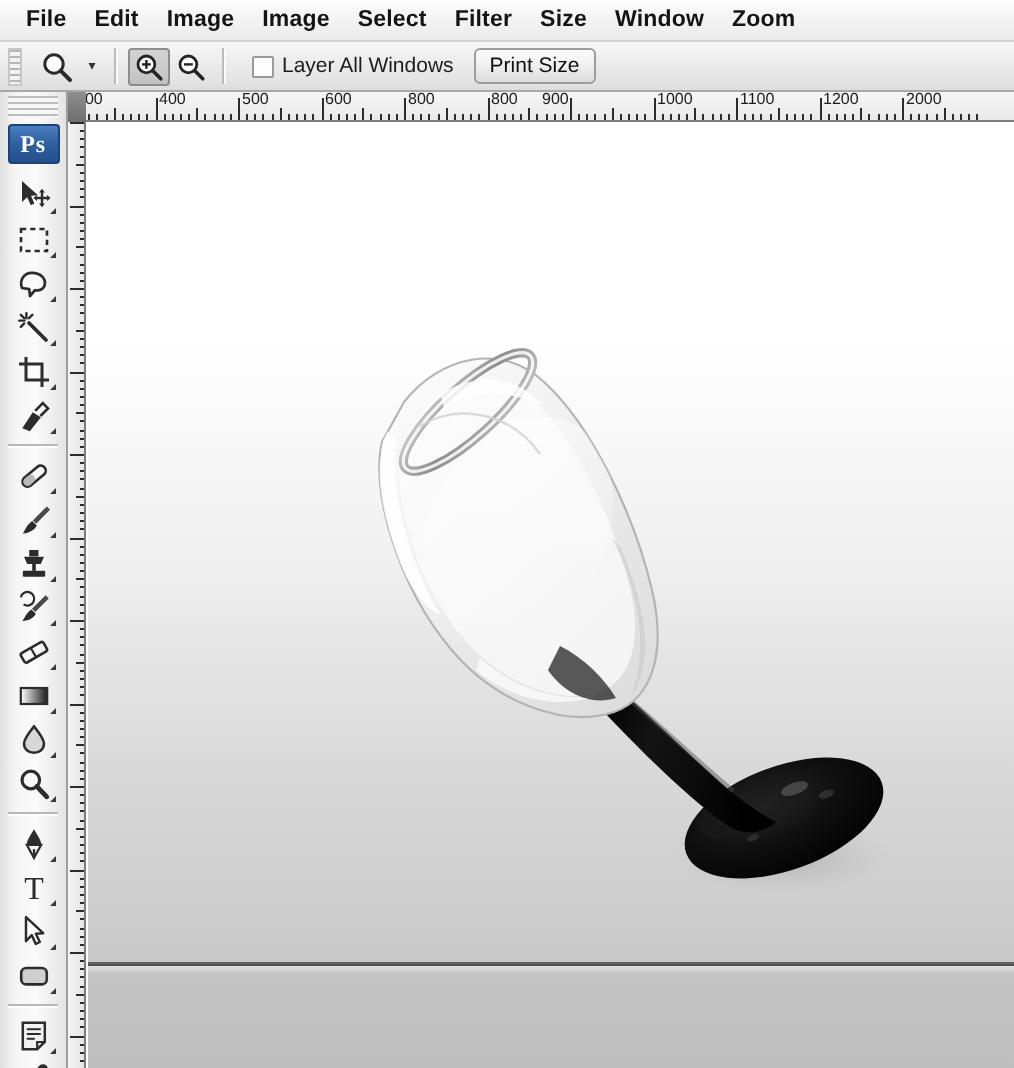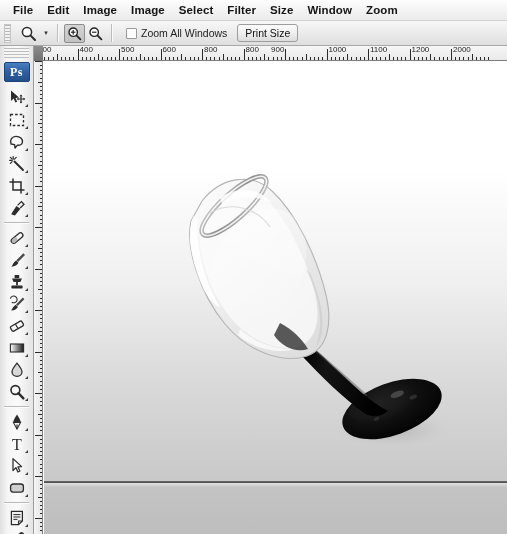--- a/index.html
+++ b/index.html
@@ -302,21 +302,21 @@
       <line x1="4" y1="6.2" x2="8.4" y2="6.2" stroke="#242424" stroke-width="1.2"></line>
       <line x1="9.4" y1="9.4" x2="13.4" y2="13.4" stroke="#242424" stroke-width="1.8" stroke-linecap="round"></line>
     </svg>
   </div>
 
   <div class="opt-sep"></div>
 
 
   <label class="opt-check">
     <span class="chkbox"></span>
-    <span class="lbl">Zoom All Windows</span>
+    <span class="lbl">Layer All Windows</span>
   </label>
 
   <div class="btn">Print Size</div>
 </div>
 
 <div class="toolbox">
   <div class="tb-grip"></div>
   <div class="ps-logo">Ps</div>
 
   <div class="tool">

